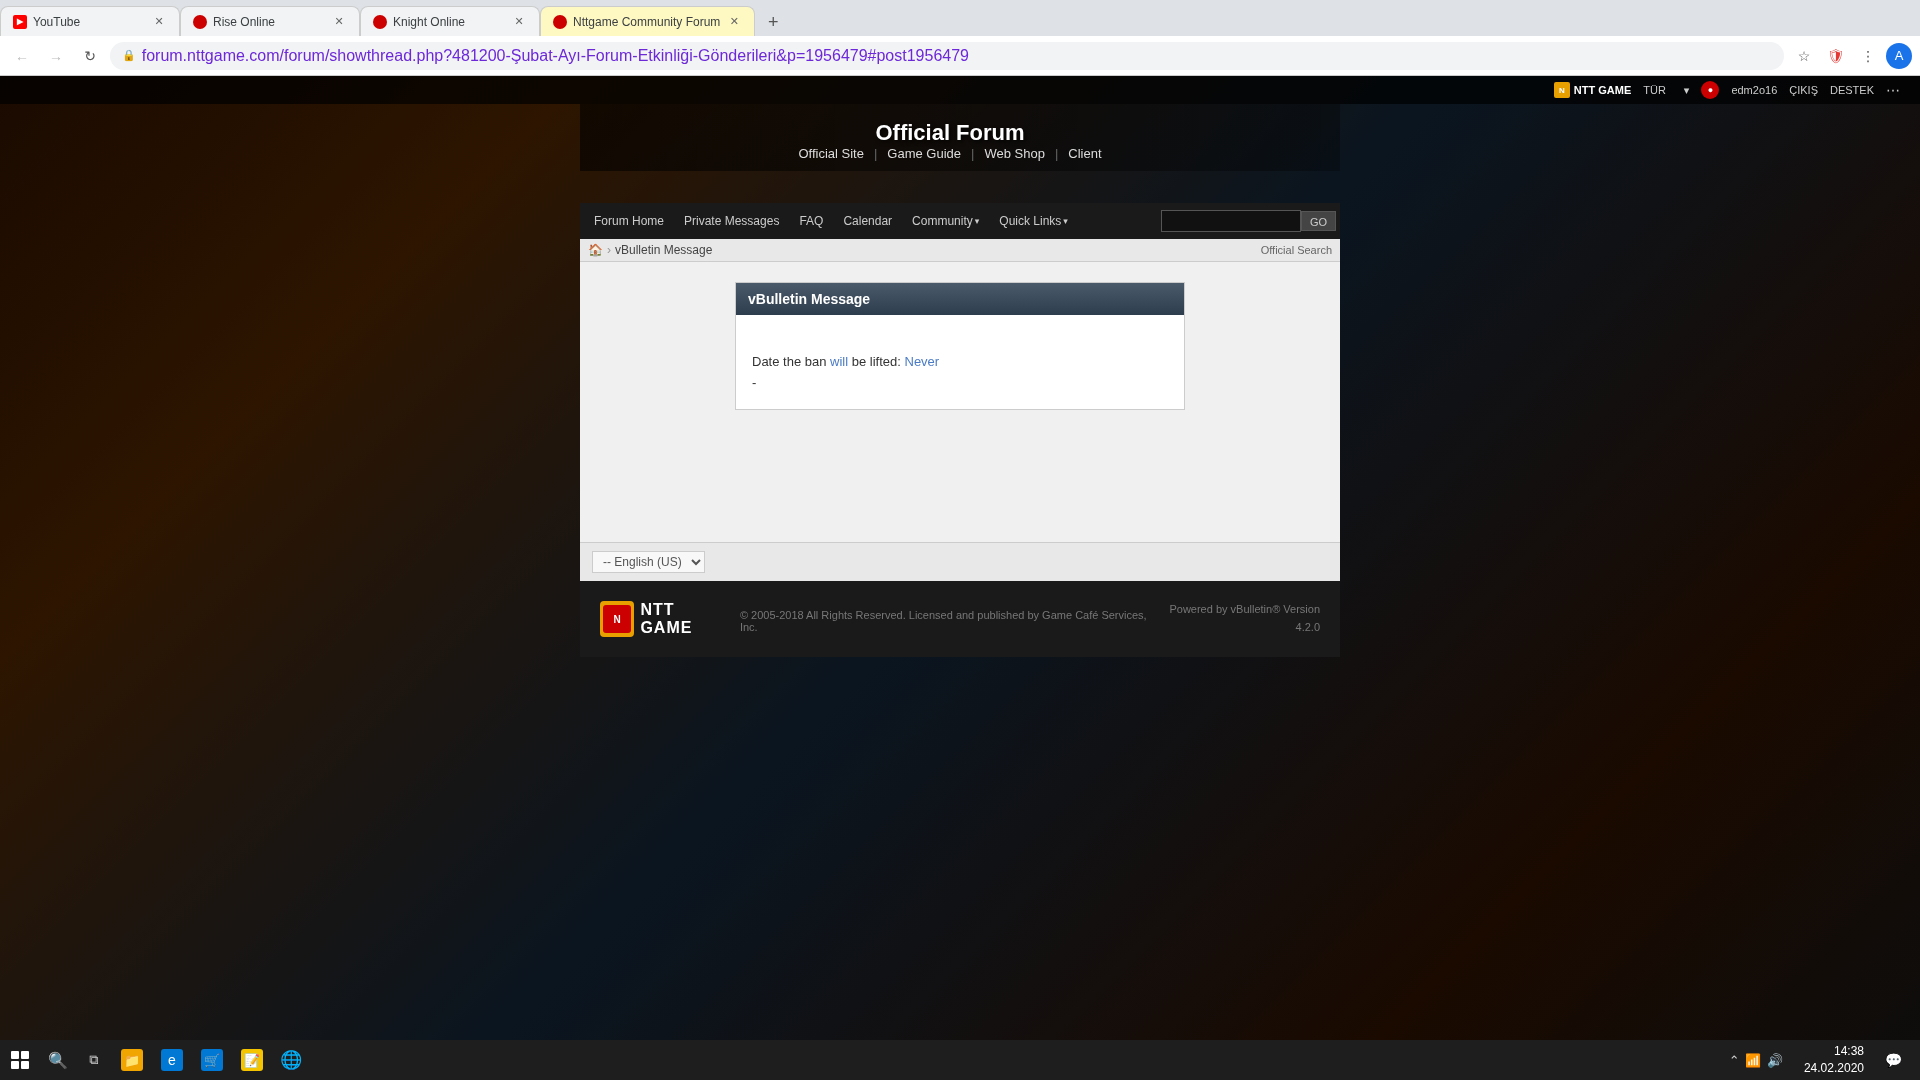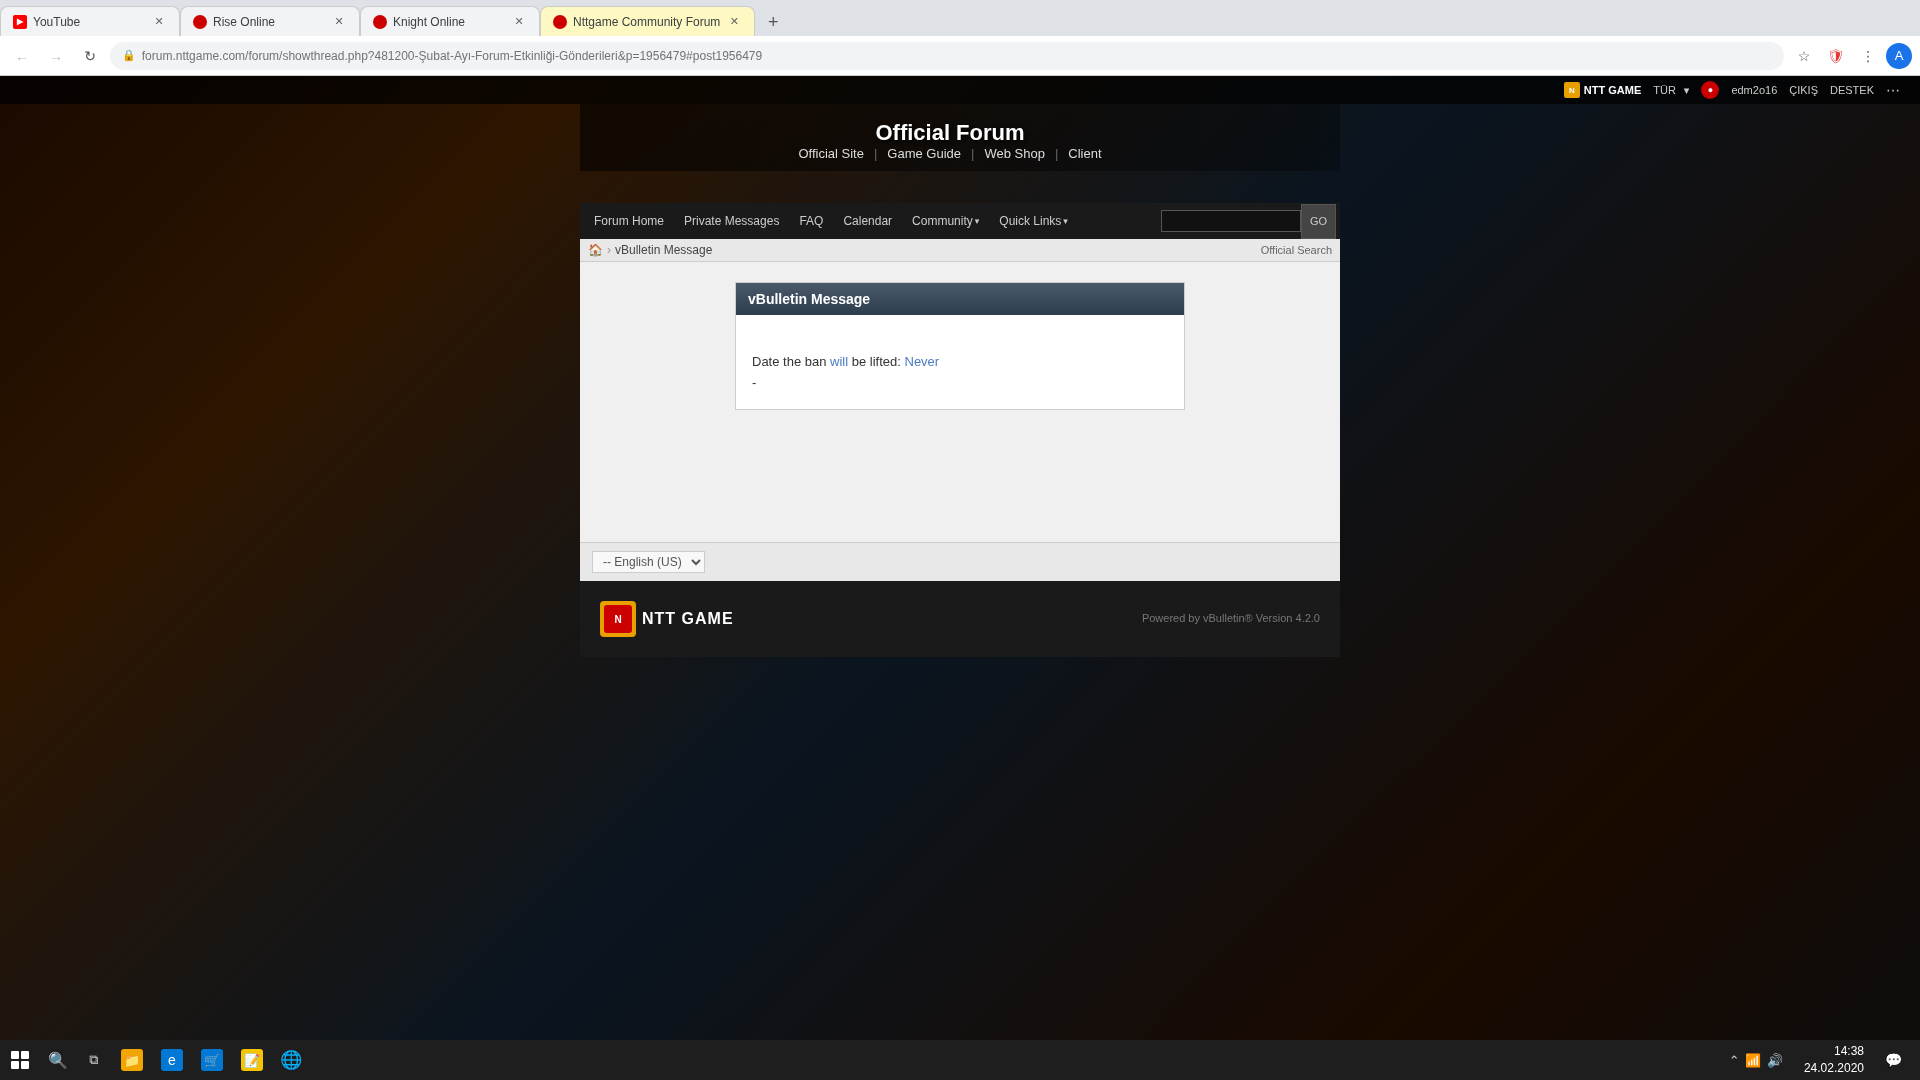--- a/index.html
+++ b/index.html
@@ -16,57 +16,57 @@
     .tab-title { flex: 1; overflow: hidden; text-overflow: ellipsis; white-space: nowrap; }
     .tab-close { width: 16px; height: 16px; border-radius: 50%; display: flex; align-items: center; justify-content: center; font-size: 11px; color: #666; cursor: pointer; flex-shrink: 0; }
     .tab-new { width: 28px; height: 28px; display: flex; align-items: center; justify-content: center; font-size: 18px; color: #555; cursor: pointer; margin-left: 4px; border-radius: 50%; }
 
     
     .address-bar { background: #fff; height: 40px; display: flex; align-items: center; padding: 0 8px; gap: 6px; border-bottom: 1px solid #ccc; }
     .nav-btn { width: 28px; height: 28px; border-radius: 50%; display: flex; align-items: center; justify-content: center; font-size: 14px; color: #555; cursor: pointer; border: none; background: none; }
     .nav-btn.disabled { color: #bbb; cursor: default; }
     .url-box { flex: 1; height: 28px; border-radius: 14px; background: #f1f3f4; border: none; padding: 0 12px; font-size: 12px; color: #202124; display: flex; align-items: center; gap: 6px; }
     .url-lock { color: #5f6368; font-size: 11px; }
-    .url-text { font-size: 12px; color: #737373; }
+    .url-text { font-size: 16px; color: #6d28d9; }
     .toolbar-actions { display: flex; align-items: center; gap: 4px; }
     .toolbar-icon { width: 28px; height: 28px; border-radius: 50%; display: flex; align-items: center; justify-content: center; font-size: 14px; color: #555; cursor: pointer; }
     .profile-circle { width: 26px; height: 26px; border-radius: 50%; background: #1a73e8; display: flex; align-items: center; justify-content: center; color: white; font-size: 13px; cursor: pointer; }
 
     
     .browser-content { flex: 1; position: relative; overflow: hidden; }
 
     
     .game-bg { width: 100%; height: 100%; background: linear-gradient(135deg, #1a0a00 0%, #2d1500 20%, #0a1520 50%, #1a0a00 80%, #0d0d0d 100%); position: absolute; top: 0; left: 0; }
 
     
     .ntt-header { position: absolute; top: 0; right: 0; left: 0; height: 28px; background: rgba(0,0,0,0.7); display: flex; align-items: center; justify-content: flex-end; padding-right: 20px; gap: 12px; z-index: 10; }
     .ntt-logo-small { display: flex; align-items: center; gap: 4px; font-size: 11px; color: white; font-weight: bold; }
     .ntt-logo-icon { width: 16px; height: 16px; background: #e8a000; border-radius: 2px; display: flex; align-items: center; justify-content: center; font-size: 8px; color: white; font-weight: bold; }
-    .ntt-header-link { font-size: 11px; color: #ccc; cursor: pointer; display: flex; align-items: center; gap: 8px; }
+    .ntt-header-link { font-size: 11px; color: #ccc; cursor: pointer; display: flex; align-items: center; gap: 18px; }
     .user-badge { background: #c00; color: white; border-radius: 50%; width: 18px; height: 18px; display: flex; align-items: center; justify-content: center; font-size: 9px; }
     .ntt-dots { color: #ccc; font-size: 14px; cursor: pointer; }
 
     
     .forum-wrapper { position: absolute; top: 28px; left: 50%; transform: translateX(-50%); width: 760px; min-height: 600px; z-index: 5; }
 
     
     .forum-header-bg { background: linear-gradient(to right, rgba(0,0,0,0.6), rgba(0,0,0,0.3)); padding: 16px 20px 10px 0; display: flex; align-items: center; justify-content: space-between; flex-direction: column; }
     .forum-title { font-size: 22px; color: white; font-weight: bold; text-shadow: 2px 2px 4px rgba(0,0,0,0.8); padding-left: 0; }
     .forum-nav-links { display: flex; align-items: center; gap: 0; font-size: 13px; }
     .forum-nav-link { color: #ddd; cursor: pointer; padding: 0 10px; }
     .forum-nav-sep { color: #666; }
 
     
     .forum-nav-bar { background: #1a1a1a; padding: 0; display: flex; align-items: center; justify-content: space-between; height: 36px; margin-top: 32px; }
     .forum-nav-left { display: flex; align-items: center; padding-left: 4px; }
     .forum-nav-item { color: #ccc; font-size: 12px; padding: 0 10px; height: 36px; display: flex; align-items: center; cursor: pointer; text-decoration: none; }
     .forum-nav-item .arrow { font-size: 9px; margin-left: 2px; }
     .search-area { display: flex; align-items: center; padding-right: 4px; }
     .search-input { width: 140px; height: 22px; border: 1px solid #555; background: #111; color: white; font-size: 11px; padding: 0 6px; }
-    .go-btn { background: #444; color: #ccc; border: 1px solid #555; height: 35px; padding: 4px 8px; font-size: 11px; cursor: pointer; }
+    .go-btn { background: #444; color: #ccc; border: 1px solid #555; height: 20px; padding: 4px 8px; font-size: 11px; cursor: pointer; }
 
     
     .breadcrumb-bar { background: #e8e8e8; border-bottom: 1px solid #ccc; padding: 4px 8px; display: flex; align-items: center; gap: 4px; font-size: 12px; }
     .breadcrumb-home { color: #666; cursor: pointer; }
     .breadcrumb-sep { color: #999; }
     .breadcrumb-current { color: #444; }
     .advanced-search { margin-left: auto; font-size: 11px; color: #666; cursor: pointer; }
 
     
     .forum-main { background: #f0f0f0; padding: 20px; min-height: 280px; }
@@ -234,20 +234,23 @@
       </div>
 
       <div class="forum-footer">
         <div class="footer-left">
           <div class="ntt-footer-logo">
             <div class="ntt-logo-big">
               <div class="ntt-logo-inner">N</div>
             </div>
             <span class="ntt-game-text">NTT GAME</span>
           </div>
+          <div>
+            <div class="footer-copy">© 2005-2018 All Rights Reserved. Licensed and published by Game Café Services, Inc.</div>
+          </div>
         </div>
         <div class="footer-right">
           <div>Powered by vBulletin® Version 4.2.0</div>
         </div>
       </div>
     </div>
 
     <div class="taskbar">
       <div class="taskbar-start">
         <div class="win-icon">

